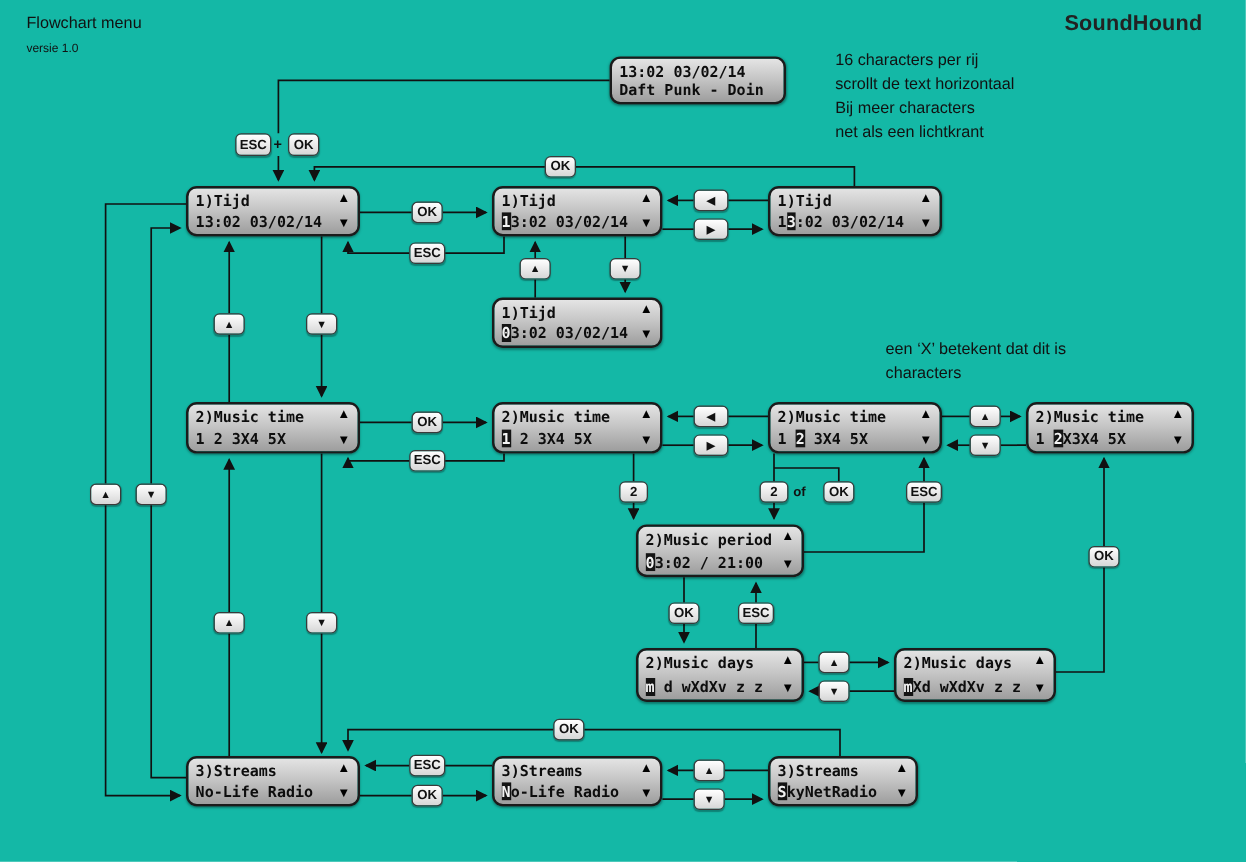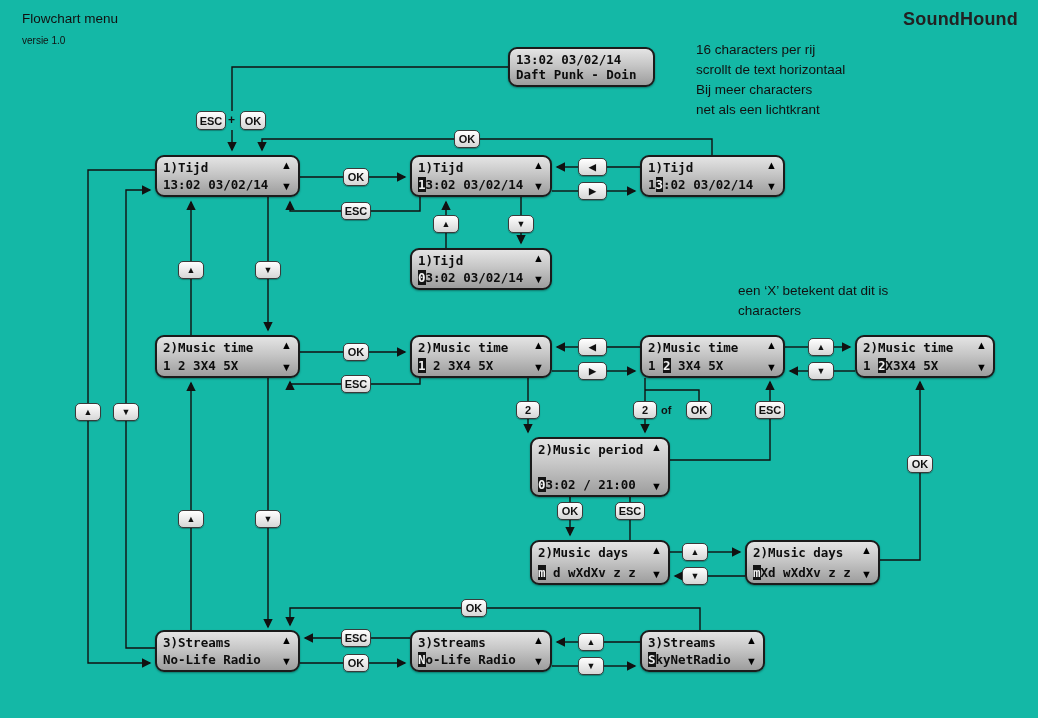--- a/index.html
+++ b/index.html
@@ -119,21 +119,21 @@
       <path d="M578 642 H557" marker-end="url(#arr)"></path>
       <path d="M552 666 H578"></path>
       <path d="M604 666 H635" marker-end="url(#arr)"></path>
       <path d="M700 630 V608 H487"></path>
       <path d="M461 608 H290 V625" marker-end="url(#arr)"></path>
     </g>
   </svg>
 
   <div class="txt title" style="left:22px;top:11px;">Flowchart menu</div>
   <div class="txt version" style="left:22px;top:35px;">versie 1.0</div>
-  <div class="txt brand" style="right:20px;top:9px;margin-left:32px;">SoundHound</div>
+  <div class="txt brand" style="right:36px;top:9px;margin-left:32px;">SoundHound</div>
 
   <div class="note" style="left:668px;top:40px;">
     <div>16 characters per rij</div>
     <div>scrollt de text horizontaal</div>
     <div>Bij meer characters</div>
     <div>net als een lichtkrant</div>
   </div>
   <div class="note" style="left:710px;top:281px;">
     <div>een ‘X’ betekent dat dit is</div>
     <div>characters</div>
@@ -227,21 +227,21 @@
     <div class="lcd-body">
       <div class="lcd-line"><span>2)Music time</span></div>
       <div class="lcd-line"><span>1 </span><span class="inv">2</span><span>X3X4 5X</span></div>
     </div>
     <div class="lcd-arr">
         <span>▲</span>
         <span>▼</span>
       </div>
   </div>
 
-  <div class="lcd" style="left:530px;top:437px;width:140px;height:60px;">
+  <div class="lcd" style="left:530px;top:437px;width:140px;height:44px;">
     <div class="lcd-body">
       <div class="lcd-line"><span>2)Music period</span></div>
       <div class="lcd-line"><span></span><span class="inv">0</span><span>3:02 / 21:00</span></div>
     </div>
     <div class="lcd-arr">
         <span>▲</span>
         <span>▼</span>
       </div>
   </div>
 

